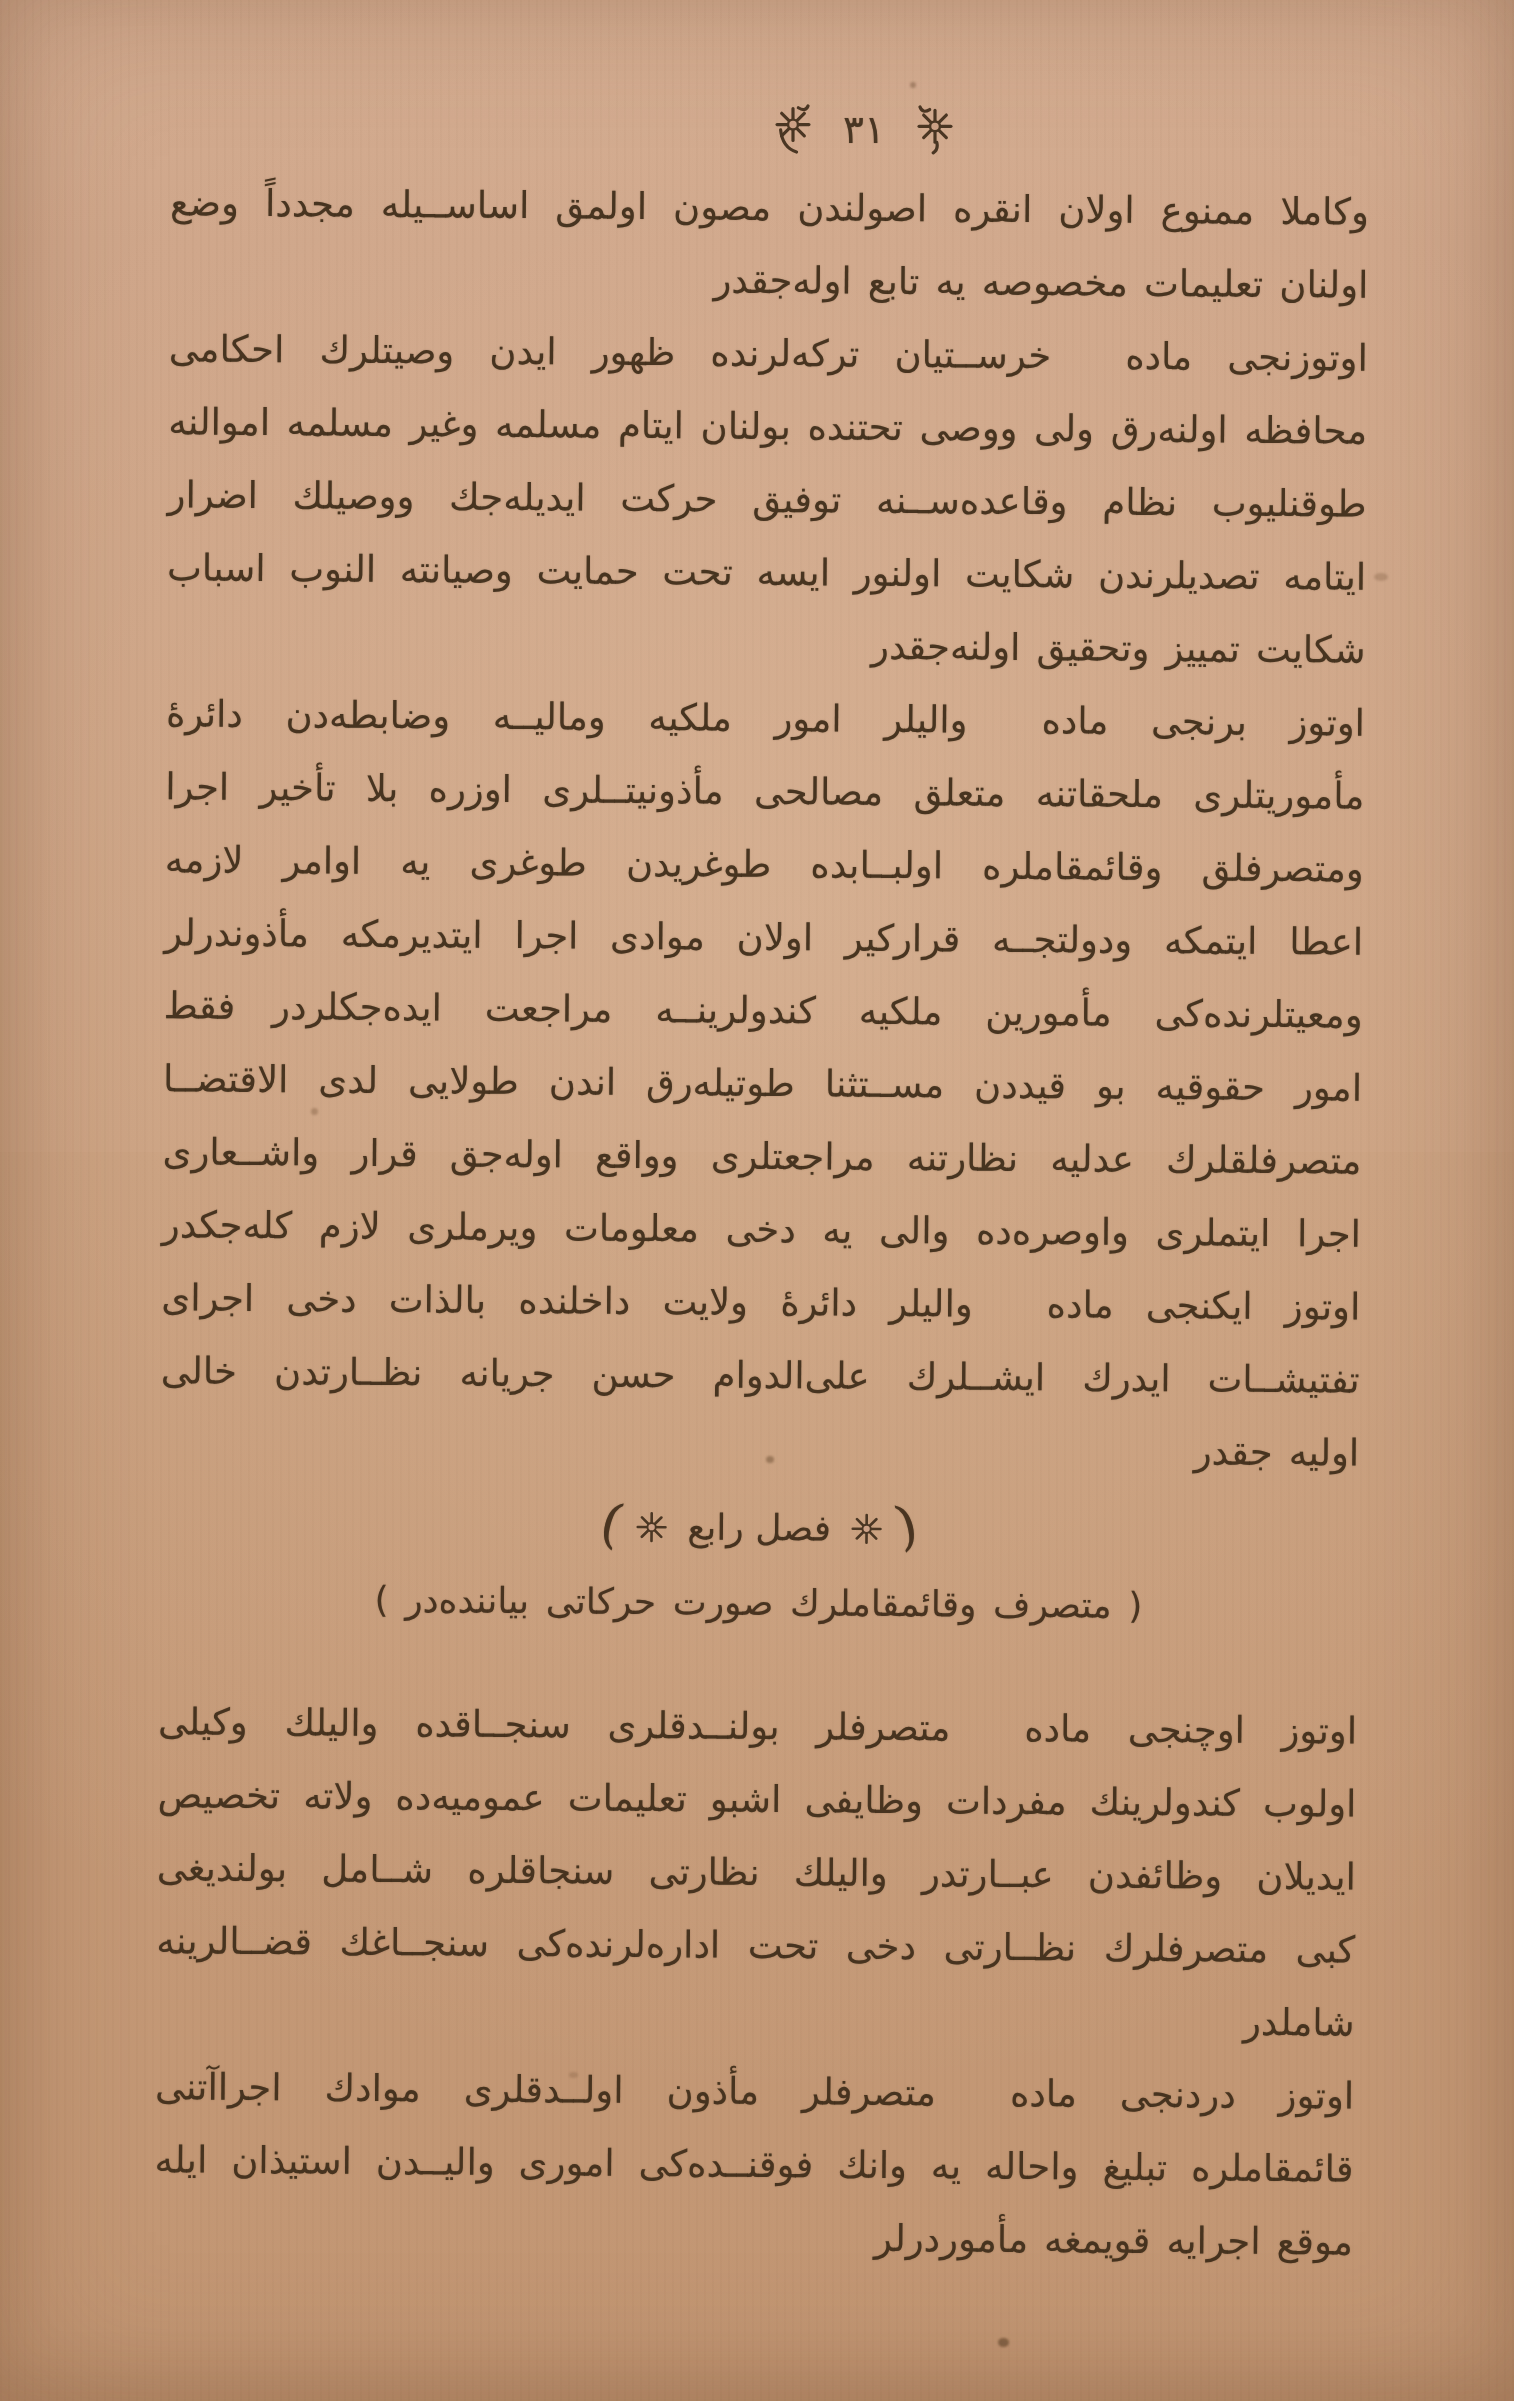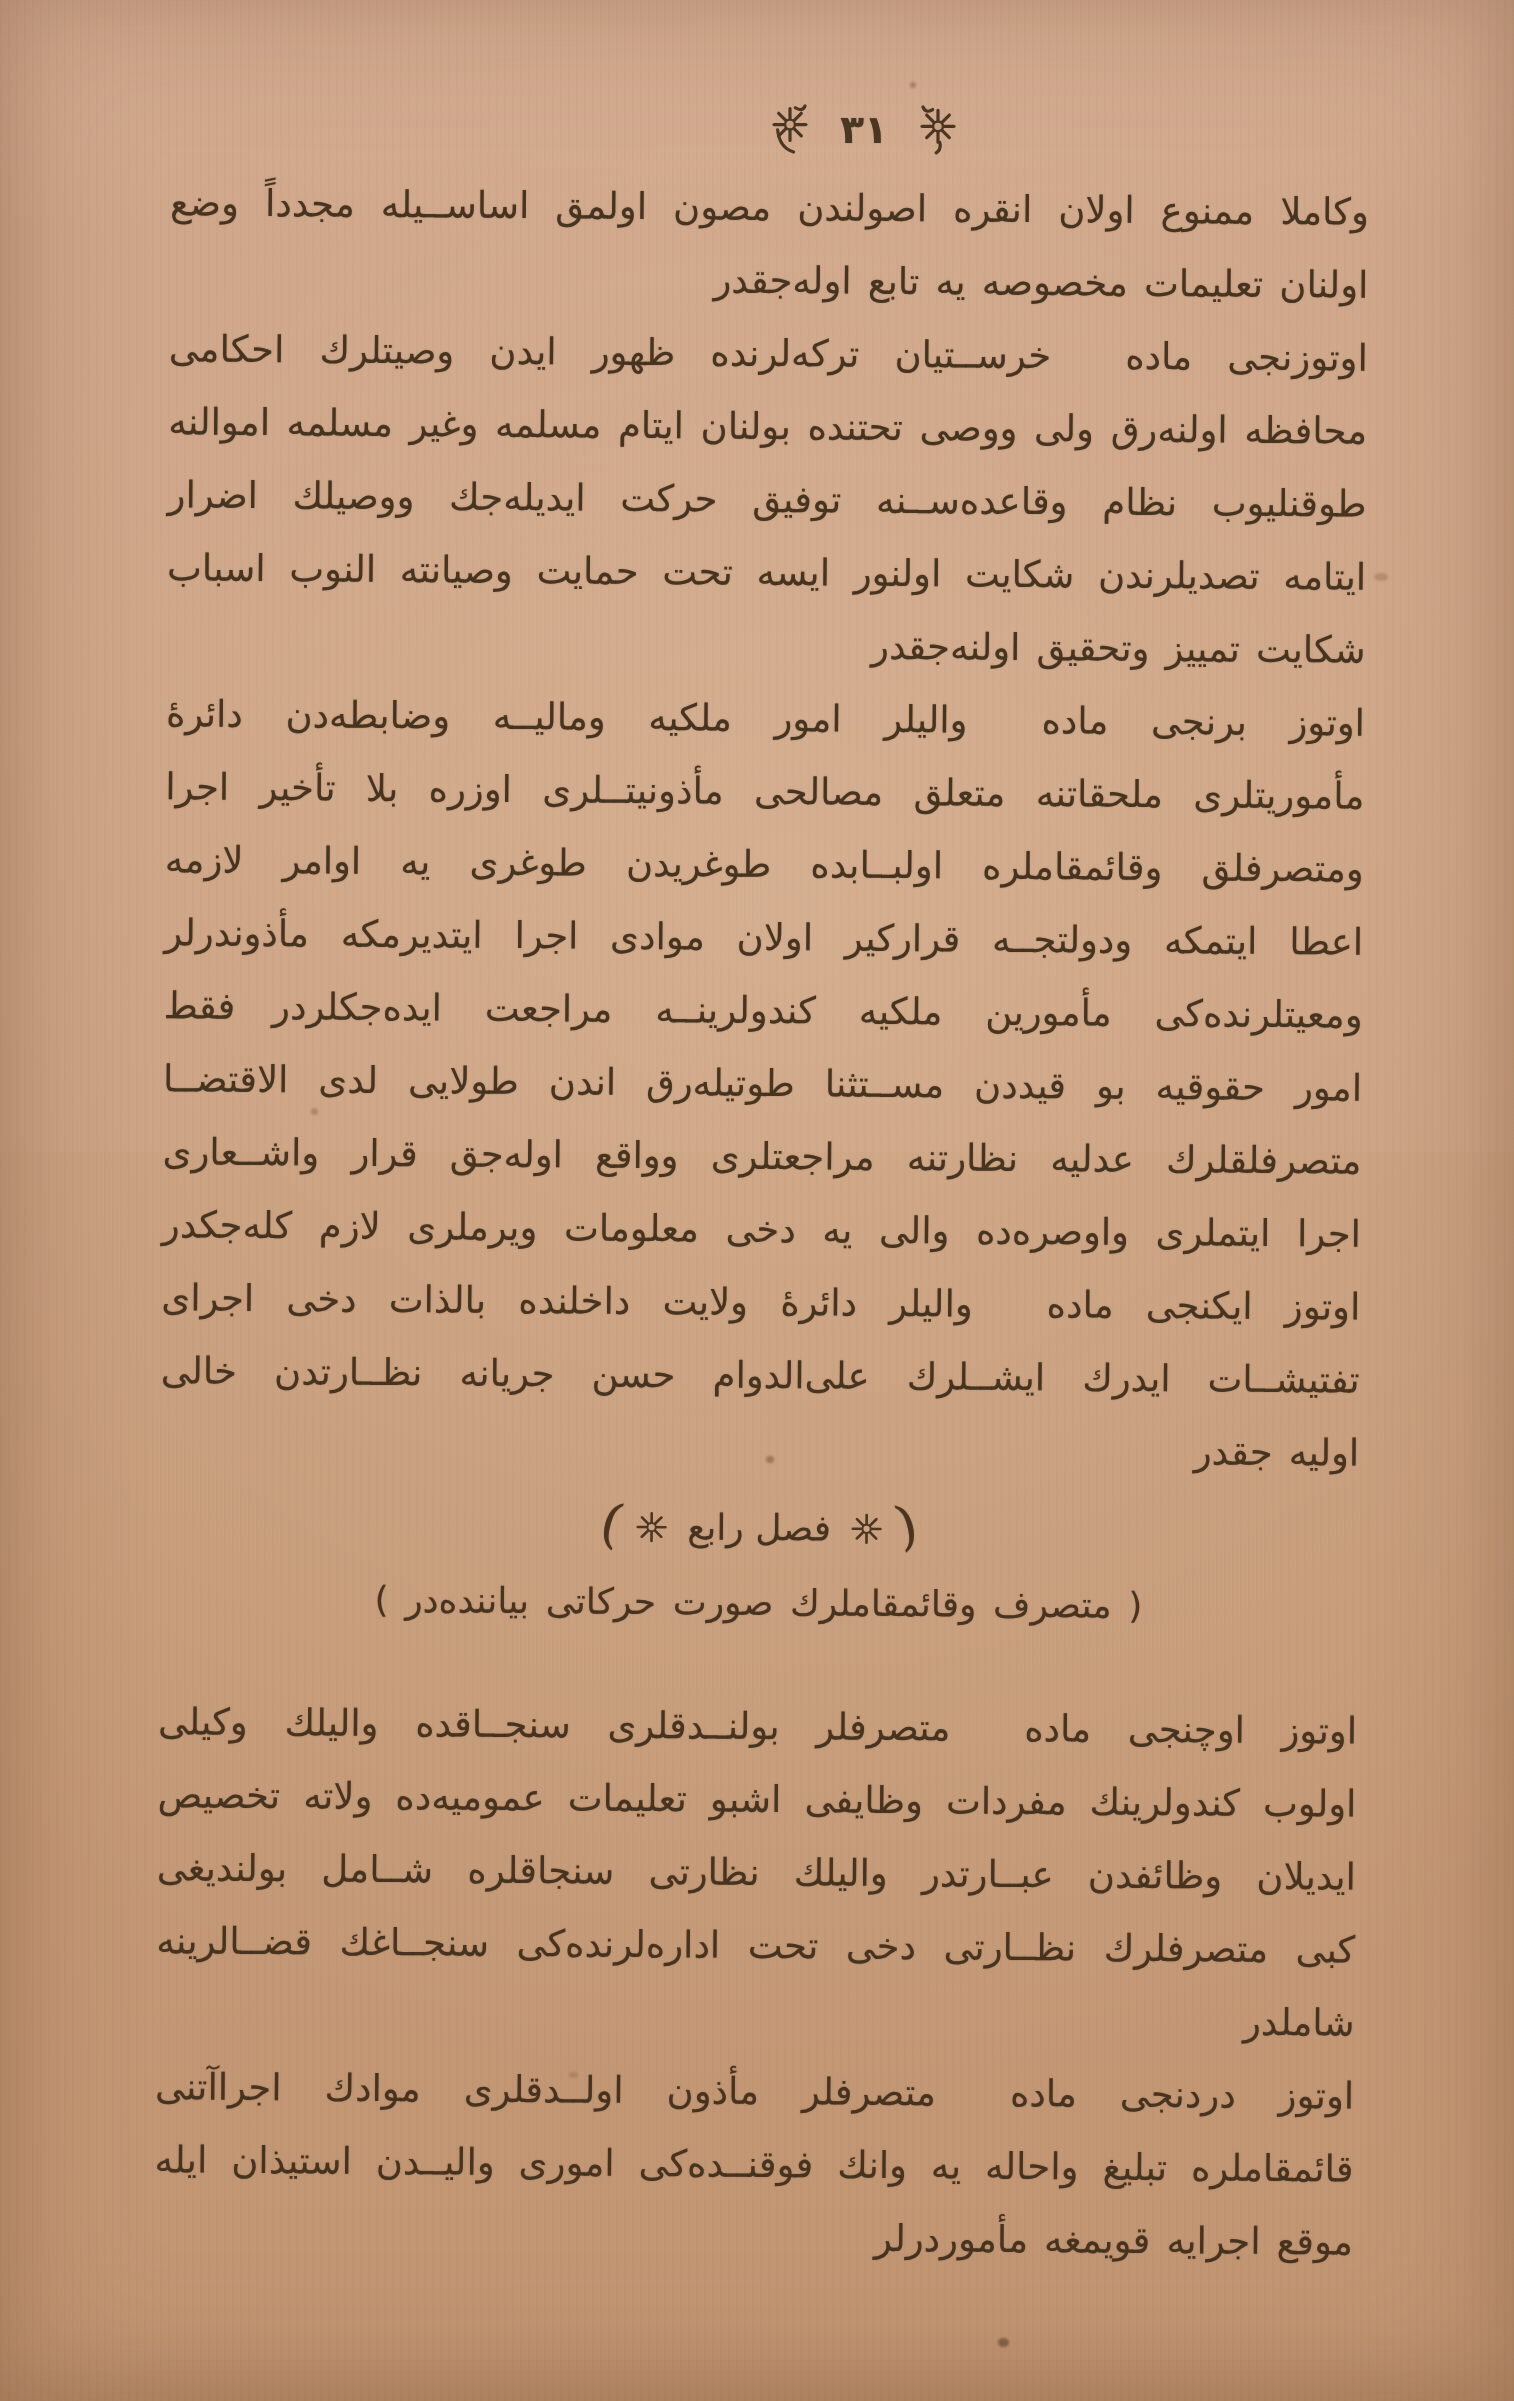--- a/index.html
+++ b/index.html
@@ -22,21 +22,21 @@
     box-shadow:inset 0 0 142px rgba(100,62,35,0.28), inset 0 -21.3px 53px rgba(90,55,30,0.12);
   }
   
   .pageno-row{
     position:absolute;top:103px;left:0;right:0;
     display:flex;justify-content:center;align-items:center;gap:27px;
     transform:translateX(107px);
     direction:ltr;
   }
   .pageno{
-    font-size:39px;font-weight:bold;letter-spacing:3.6px;
+    font-size:39px;font-weight:normal;letter-spacing:3.6px;
     color:#4a3724;text-shadow:0 0 1.1px rgba(70,50,30,0.55);
   }
   .rosette{display:block;}
   
   .textblock{
     position:absolute;top:171px;left:162px;right:153px;
     direction:rtl;
     transform:rotate(0.45deg);
     text-shadow:0 0 1.2px rgba(72,52,30,0.5);
   }

